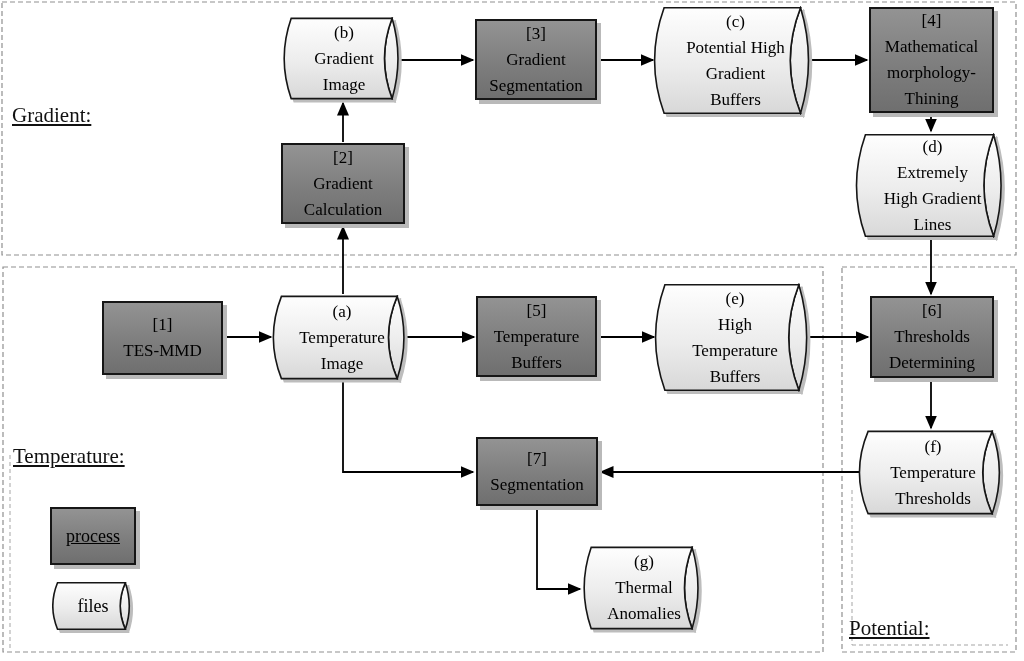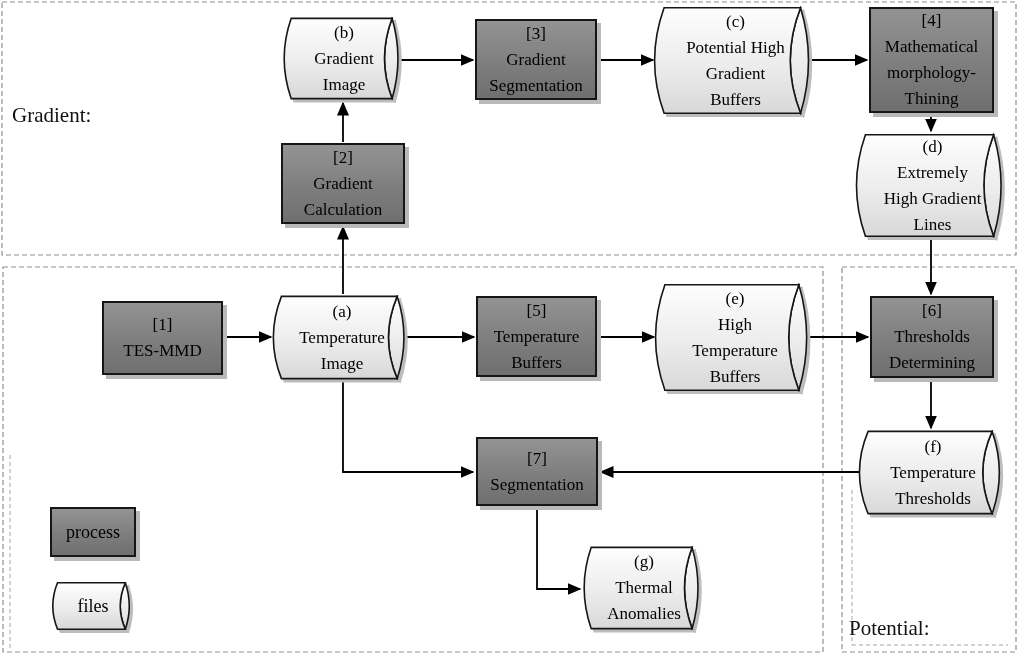--- a/index.html
+++ b/index.html
@@ -7,20 +7,21 @@
     position:relative;width:1024px;height:661px;background:#ffffff;
     font-family:"Liberation Serif","DejaVu Serif",serif;color:#000;
     overflow:hidden;
   }
   
   #overlay{position:absolute;left:0;top:0;z-index:1;}
   
   .section-label{
     position:absolute;z-index:2;font-size:21px;color:#111;
     white-space:nowrap;
+    text-decoration:underline;
   }
   
   .process{
     position:absolute;z-index:3;
     background:linear-gradient(180deg,#939393 0%,#7e7e7e 55%,#6f6f6f 100%);
     border:2px solid #161616;
     box-shadow:4px 4px 0 #b9b9b9;
     display:flex;align-items:center;justify-content:center;
     box-sizing:border-box;text-align:center;
   }
@@ -77,20 +78,21 @@
       <line x1="597" y1="60" x2="653" y2="60" marker-end="url(#ah)"></line>
       <line x1="807" y1="60" x2="867" y2="60" marker-end="url(#ah)"></line>
       <line x1="931" y1="114" x2="931" y2="131" marker-end="url(#ah)"></line>
       <line x1="931" y1="239" x2="931" y2="294" marker-end="url(#ah)"></line>
       <polyline points="343,381 343,472 473,472" marker-end="url(#ah)"></polyline>
       <polyline points="537,507 537,589 580,589" marker-end="url(#ah)"></polyline>
     </g>
   </svg>
 
   <div class="section-label" style="left:12px;top:103px;">Gradient:</div>
+  <div class="section-label" style="left:13px;top:444px;">Temperature:</div>
   <div class="section-label" style="left:849px;top:616px;">Potential:</div>
 
   <div class="process" style="left:102px;top:301px;width:121px;height:74px;">
     <span class="node-text">[1]
 TES-MMD</span>
   </div>
   <div class="process" style="left:281px;top:143px;width:124px;height:81px;">
     <span class="node-text">[2]
 Gradient
 Calculation</span>
@@ -181,21 +183,21 @@
   <div class="file" style="left:583px;top:546px;width:122px;height:84px;">
     <svg viewBox="0 0 104 62" preserveAspectRatio="none">
       <path d="M93,1 Q103,31 93,61 Q80,31 93,1 Z"></path>
       <path d="M7,1 L93,1 Q80,31 93,61 L7,61 Q-5,31 7,1 Z"></path>
     </svg>
     <span class="node-text">(g)
 Thermal
 Anomalies</span>
   </div>
 
-  <div class="process" style="left:50px;top:507px;width:86px;height:50px;">
+  <div class="process" style="left:50px;top:507px;width:86px;height:58px;text-decoration:underline;">
     <span class="node-text legend-text">process</span>
   </div>
   <div class="file" style="left:52px;top:582px;width:82px;height:48px;">
     <svg viewBox="0 0 104 62" preserveAspectRatio="none">
       <path d="M93,1 Q103,31 93,61 Q80,31 93,1 Z"></path>
       <path d="M7,1 L93,1 Q80,31 93,61 L7,61 Q-5,31 7,1 Z"></path>
     </svg>
     <span class="node-text legend-text">files</span>
   </div>
 

